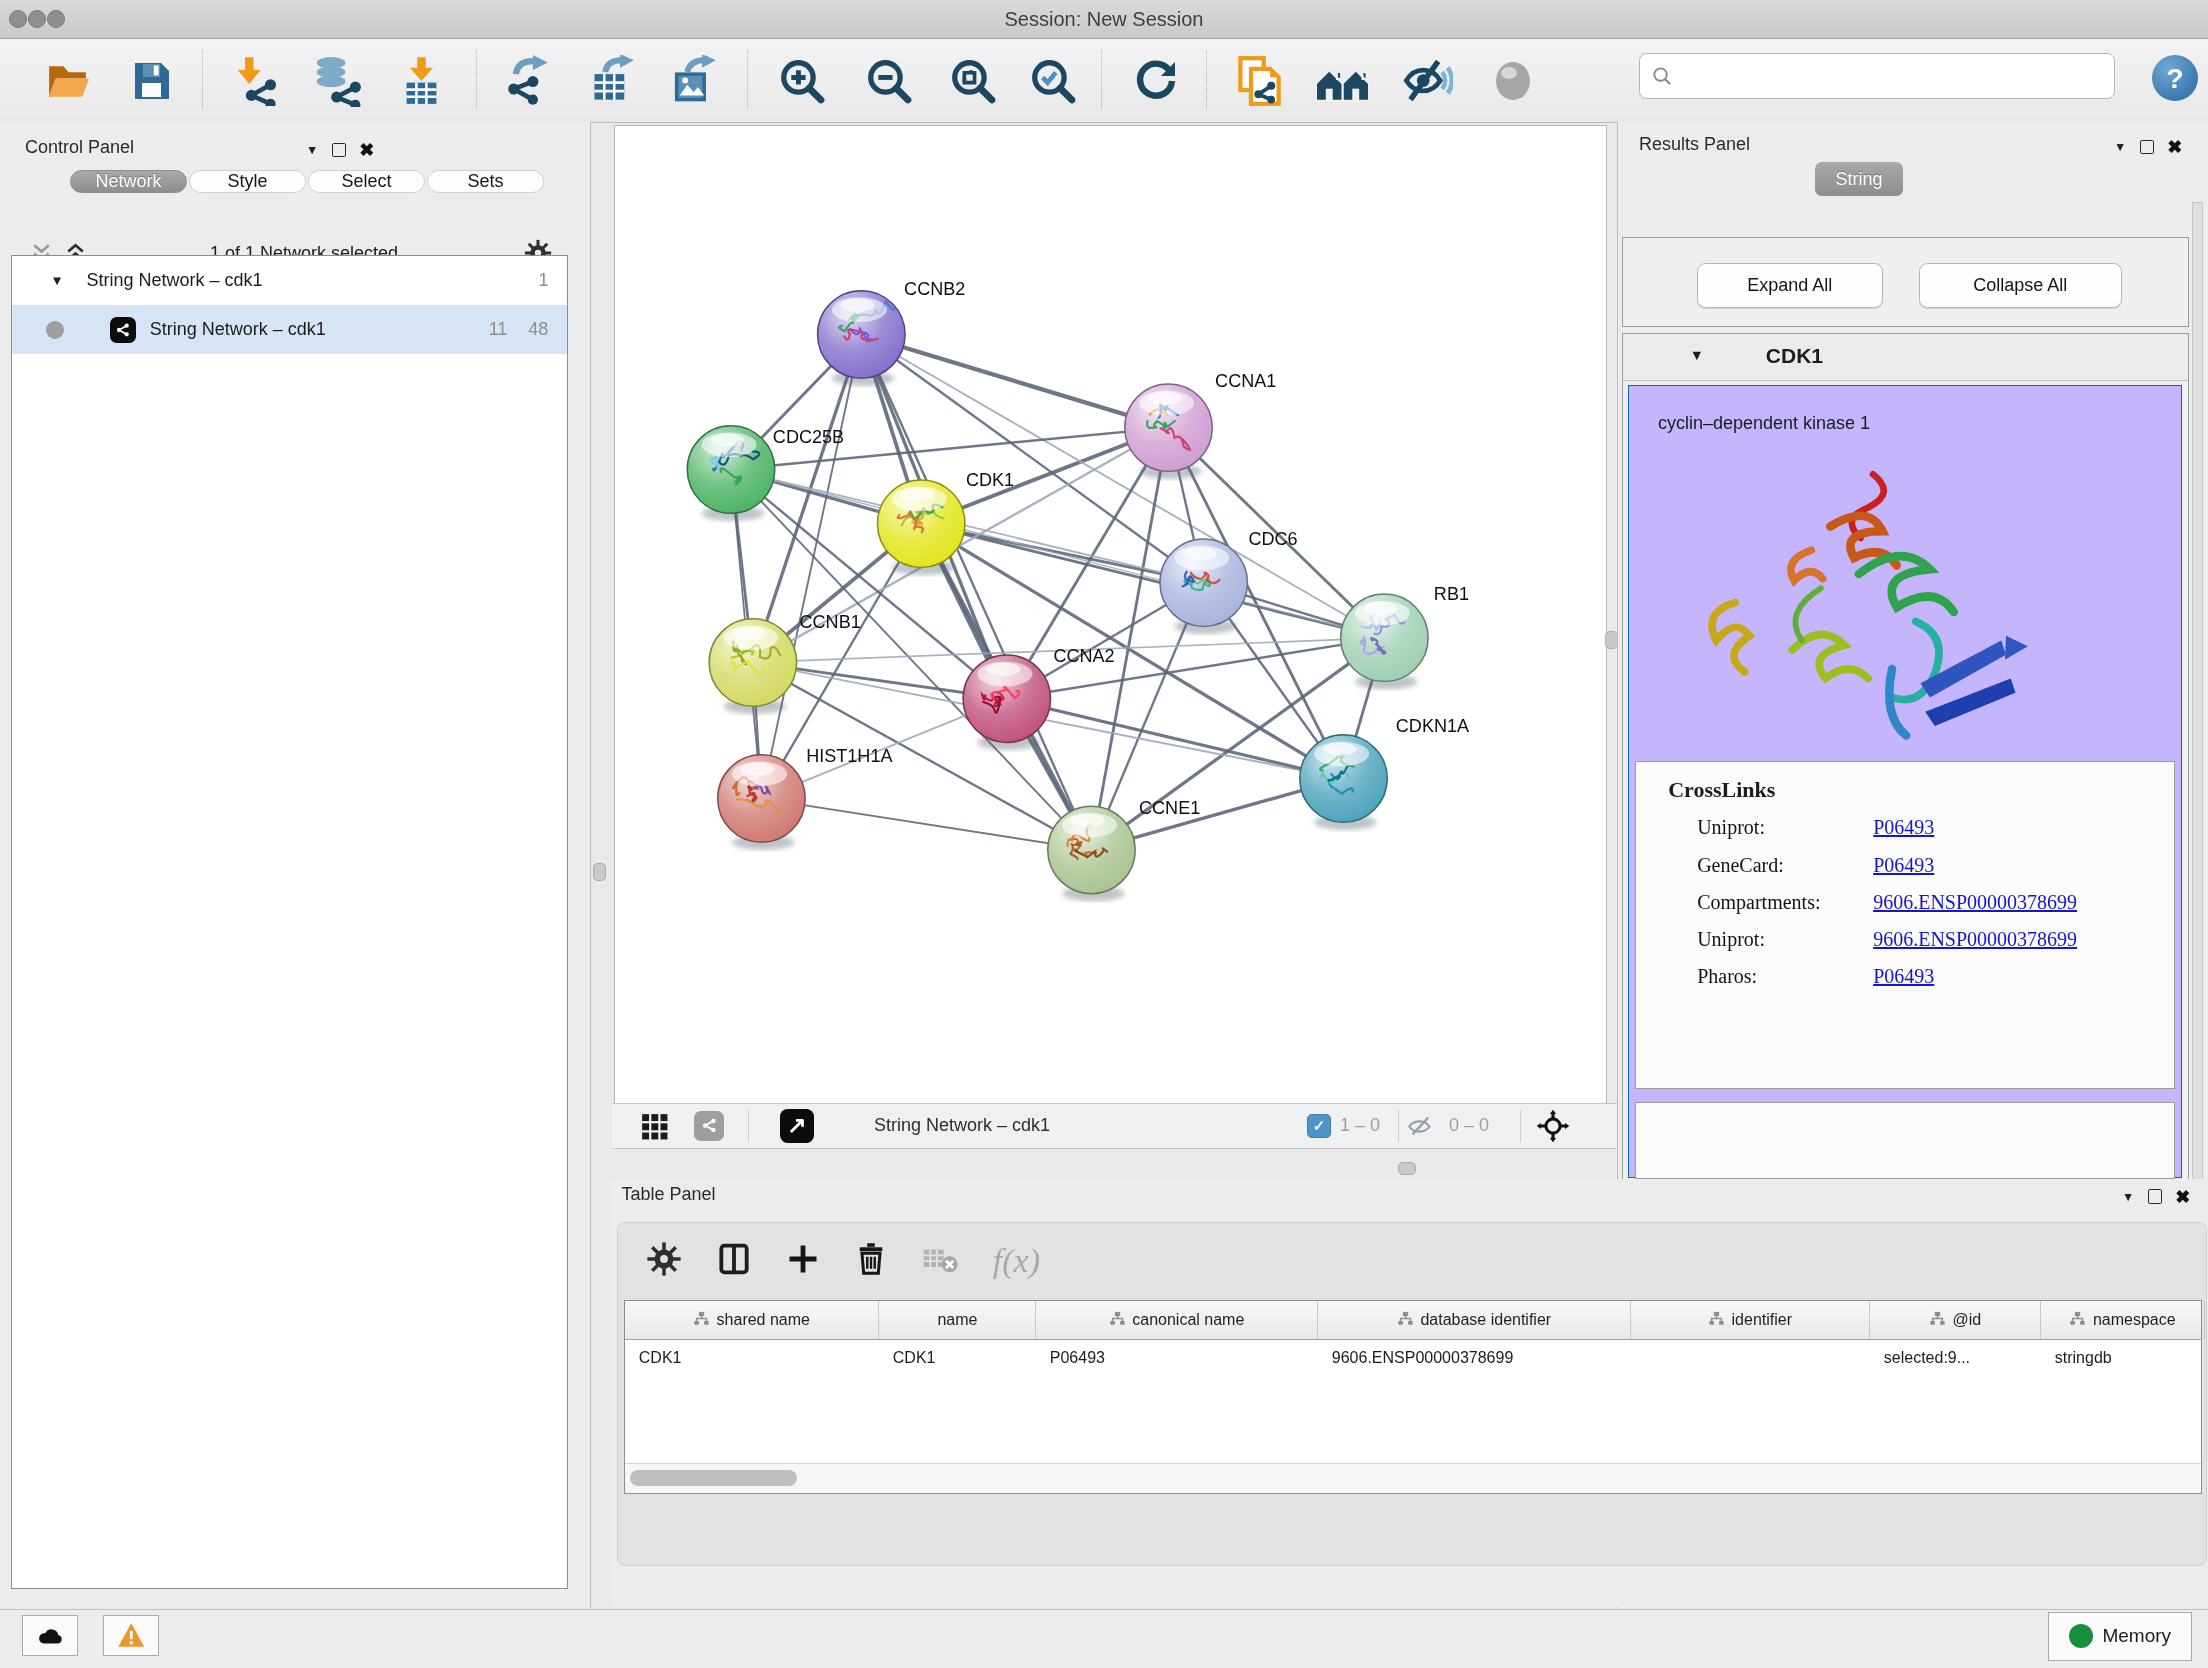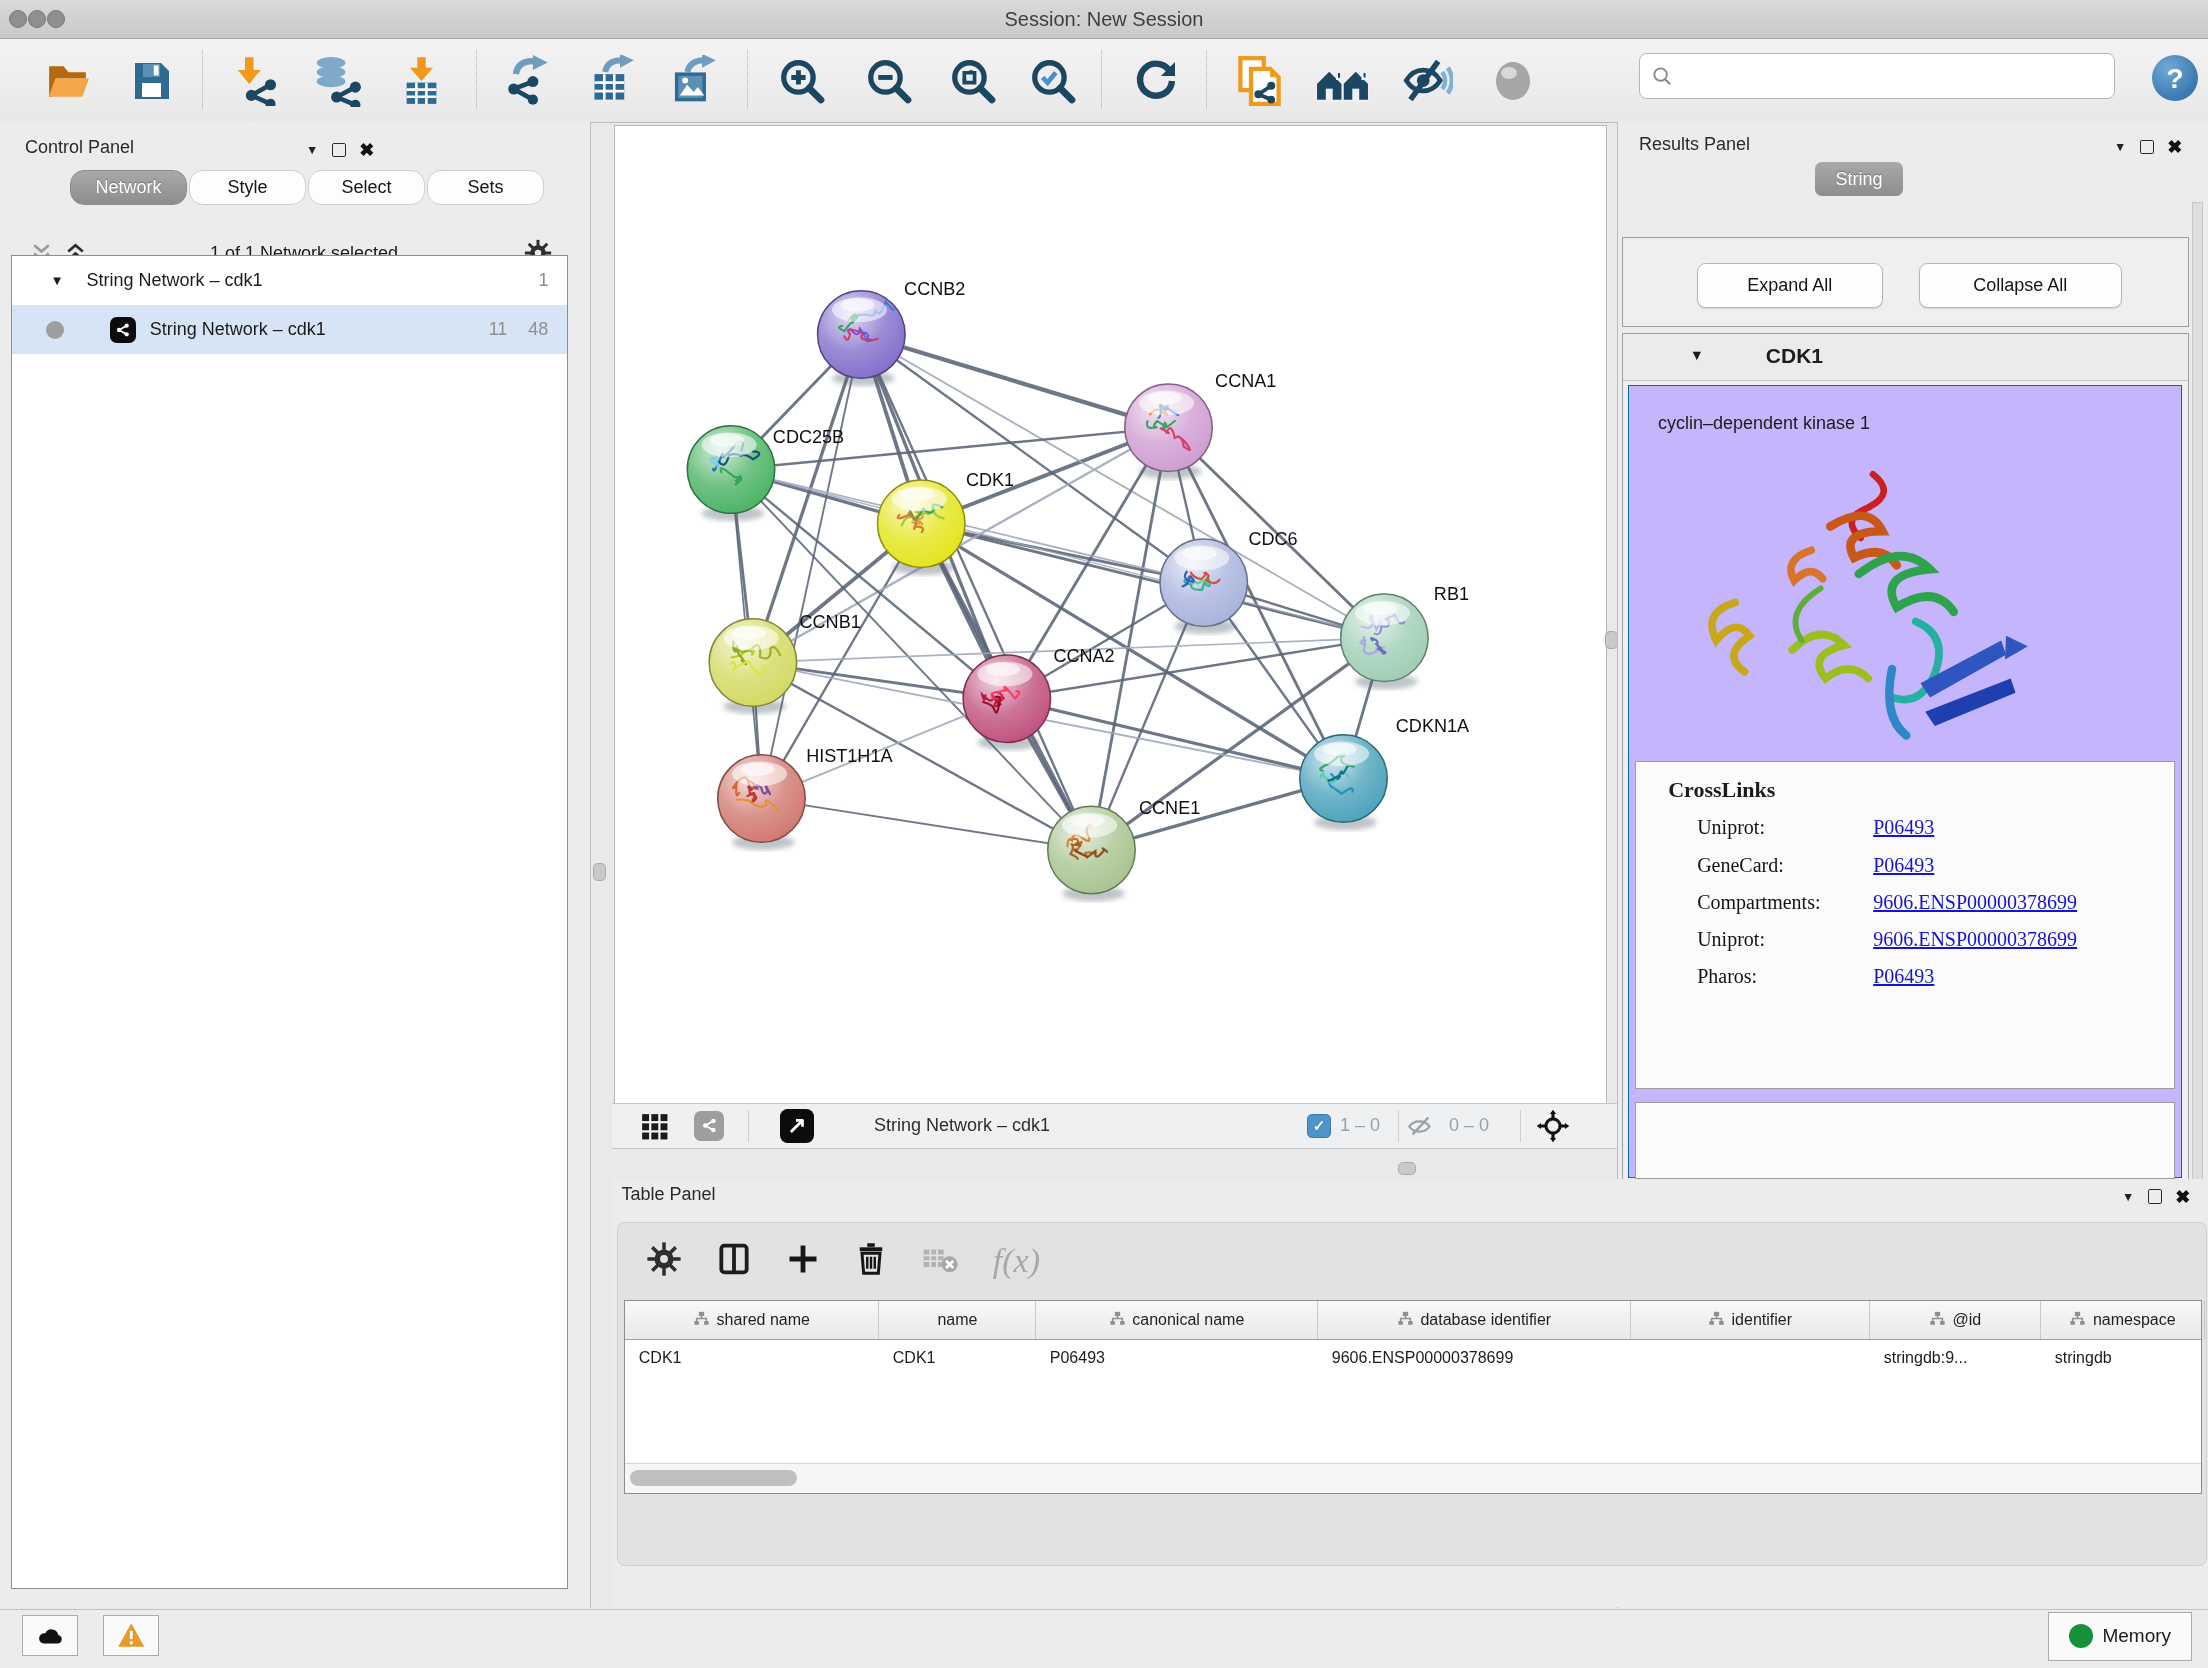--- a/index.html
+++ b/index.html
@@ -26,21 +26,21 @@
     display:flex;align-items:center;justify-content:center;}
   
   .ptitle{font-size:18px;color:#2a2a2a;}
   .phicons{position:absolute;display:flex;gap:13.3px;align-items:center;}
   .phicons .tri{font-size:12.4px;color:#222;}
   .phicons .sq{width:12.4px;height:12.4px;border:1.9px solid #2a2a2a;border-radius:1.9px;}
   .phicons .xx{font-size:18px;color:#111;font-weight:bold;line-height:1;}
   
   .cpanel{left:0;top:122px;width:590px;height:1486px;background:#ececec;border-right:1px solid #bdbdbd;}
   .tabs{display:flex;}
-  .tab{font-size:18px;padding:6px 0;text-align:center;background:#fdfdfd;border:1px solid #cfcfcf;
+  .tab{font-size:18px;padding:0 0;text-align:center;background:#fdfdfd;border:1px solid #cfcfcf;
        border-radius:14px;color:#161616;margin-right:1.9px;}
   .tab.sel{background:linear-gradient(#a9a9a9,#8d8d8d);color:#fff;border-color:#8d8d8d;
        text-shadow:0 -1px 1px rgba(0,0,0,.3);}
   .treebox{position:absolute;left:11.4px;top:133px;width:555px;height:1332px;background:#fff;border:1.9px solid #8d8d8d;}
   .trow{height:49px;display:flex;align-items:center;font-size:18px;}
   .trow.sel{background:#d7e4f5;}
   .gcount{color:#8f8f8f;}
   .sharesq{width:26px;height:26px;border-radius:6.7px;background:#0c0c0c;display:flex;align-items:center;justify-content:center;}
   
   .canvas{left:614px;top:125px;width:991px;height:979px;background:#fff;border:1px solid #b8b8b8;}
@@ -807,21 +807,21 @@
             <span>namespace</span>
           </div>
         </div>
       <div>
           <div class="trowdata">
             <div class="td" style="width: 254px;">CDK1</div>
             <div class="td" style="width: 157px;">CDK1</div>
             <div class="td" style="width: 282px;">P06493</div>
             <div class="td" style="width: 313px;">9606.ENSP00000378699</div>
             <div class="td" style="width: 239px; margin-top: 41px;">cyclin–dependent ...</div>
-            <div class="td" style="width: 171px;">stringdb:9...</div>
+            <div class="td" style="width: 171px;">selected:9...</div>
             <div class="td" style="width: 164px;">stringdb</div>
           </div>
         </div>
       <div class="hscroll">
         <div class="hthumb"></div>
       </div>
     </div>
     <div class="btabs">
         <div class="btab sel">Node Table</div>
         <div class="btab">Edge Table</div>

